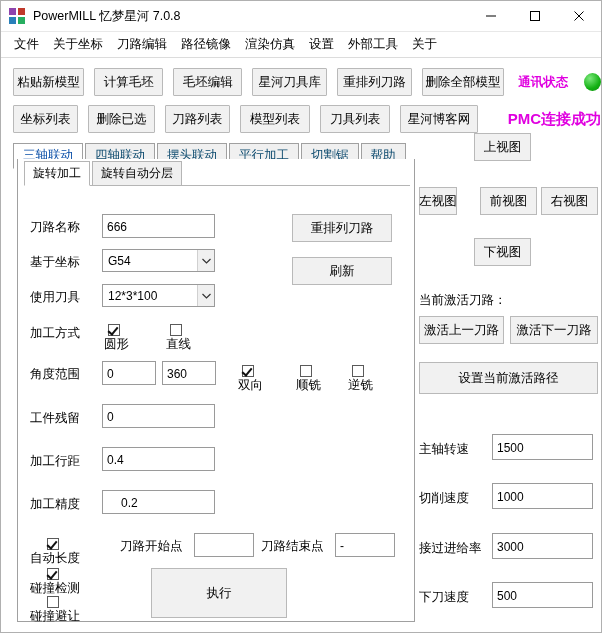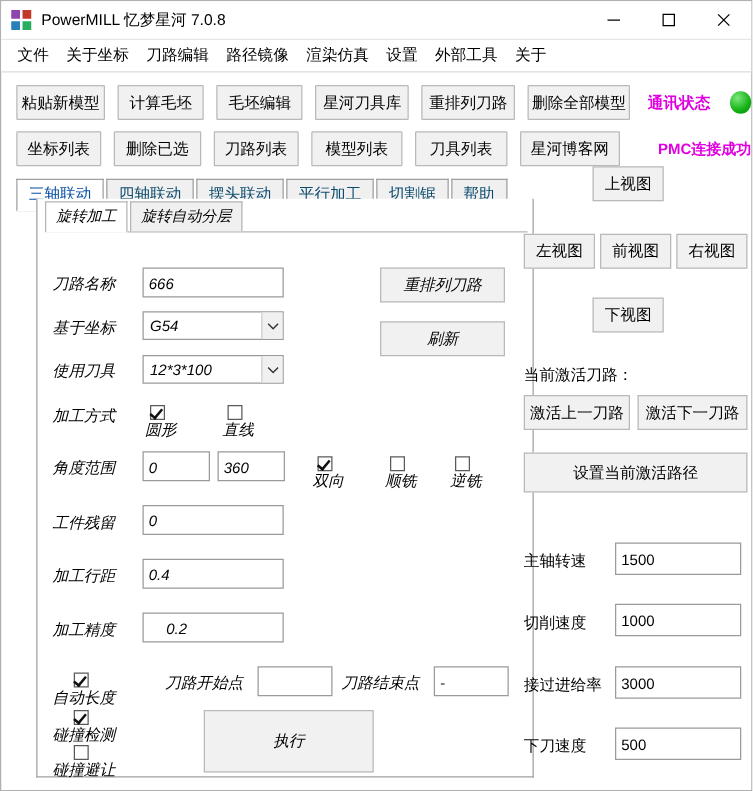--- a/index.html
+++ b/index.html
@@ -91,21 +91,21 @@
     font-weight: bold;
     margin-left: 4px;
     white-space: nowrap;
   }
   .status-led {
     width: 18px; height: 18px; border-radius: 50%;
     background: radial-gradient(circle at 35% 30%, #7ce87c, #13b013 60%, #0d8c0d);
     margin-left: 6px;
   }
   .conn-label {
-    font-size: 12px; color: #e000e0;
+    font-size: 15px; color: #e000e0;
     font-weight: bold;
     margin-left: 20px;
     white-space: nowrap;
   }
   
   .tabstrip {
     margin-top: 12px;
     margin-left: 12px;
     display: flex;
     align-items: flex-end;
@@ -124,26 +124,25 @@
     white-space: nowrap;
   }
   .tab.active {
     background: #ffffff;
     color: #0a4fa8;
     position: relative; top: 1px;
     border-bottom: 1px solid #ffffff;
   }
   .panel {
     position: absolute;
-    left: 28px; top: 158px;
+    left: 16px; top: 158px;
     width: 398px; height: 463px;
     border: 1px solid #a0a0a0;
     border-top: none;
     background: #ffffff;
-    font-style: italic;
   }
   .subtabstrip {
     display: flex; align-items: flex-end;
     height: 23px;
     margin-left: 6px;
     margin-top: 4px;
     width: 386px;
     border-bottom: 1px solid #b5b5b5;
   }
   .subtab {
@@ -402,21 +401,21 @@
 
       <div class="bigbtn" style="left:274px; top:28px; width:100px; height:28px;">重排列刀路</div>
       <div class="bigbtn" style="left:274px; top:71px; width:100px; height:28px;">刷新</div>
 
       <div class="bigbtn" style="left:133px; top:382px; width:136px; height:50px;">执行</div>
     </div>
   </div>
 
   <div class="rightcol">
     <div class="rbtn" style="left:55px; top:0px; width:57px; height:28px;">上视图</div>
-    <div class="rbtn" style="left:0px; top:54px; width:57px; height:28px;">左视图</div>
+    <div class="rbtn" style="left:0px; top:54px; width:38px; height:28px;">左视图</div>
     <div class="rbtn" style="left:61px; top:54px; width:57px; height:28px;">前视图</div>
     <div class="rbtn" style="left:122px; top:54px; width:57px; height:28px;">右视图</div>
     <div class="rbtn" style="left:55px; top:105px; width:57px; height:28px;">下视图</div>
 
     <div class="rlbl" style="left:0px; top:159px;">当前激活刀路：</div>
     <div class="rbtn" style="left:0px; top:183px; width:85px; height:28px;">激活上一刀路</div>
     <div class="rbtn" style="left:91px; top:183px; width:88px; height:28px;">激活下一刀路</div>
     <div class="rbtn" style="left:0px; top:229px; width:179px; height:32px;">设置当前激活路径</div>
 
     <div class="rlbl" style="left:0px; top:308px;">主轴转速</div>

